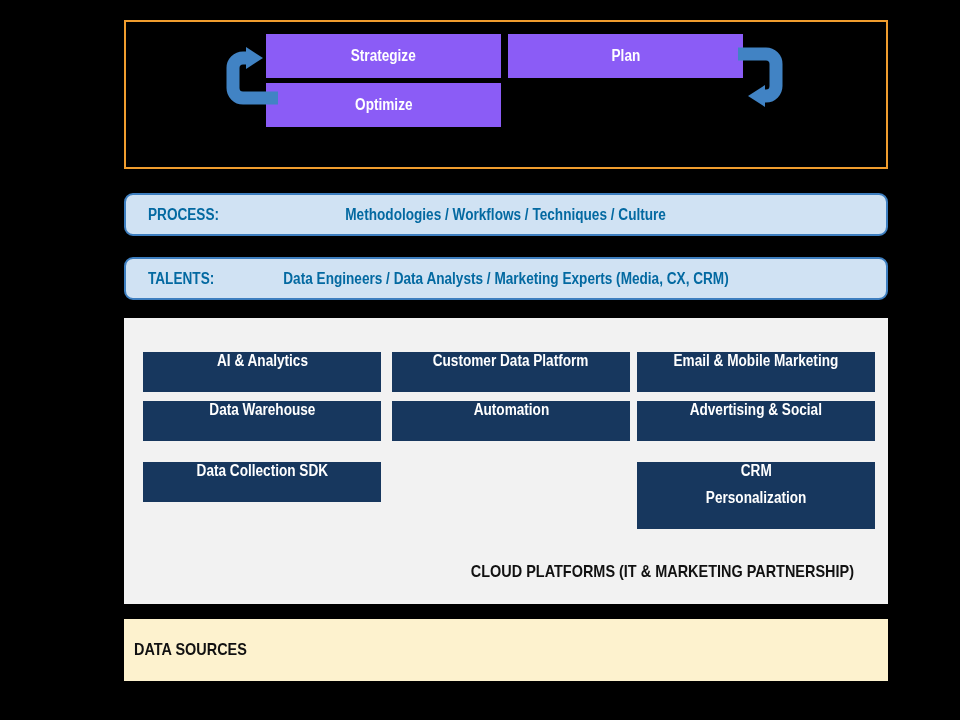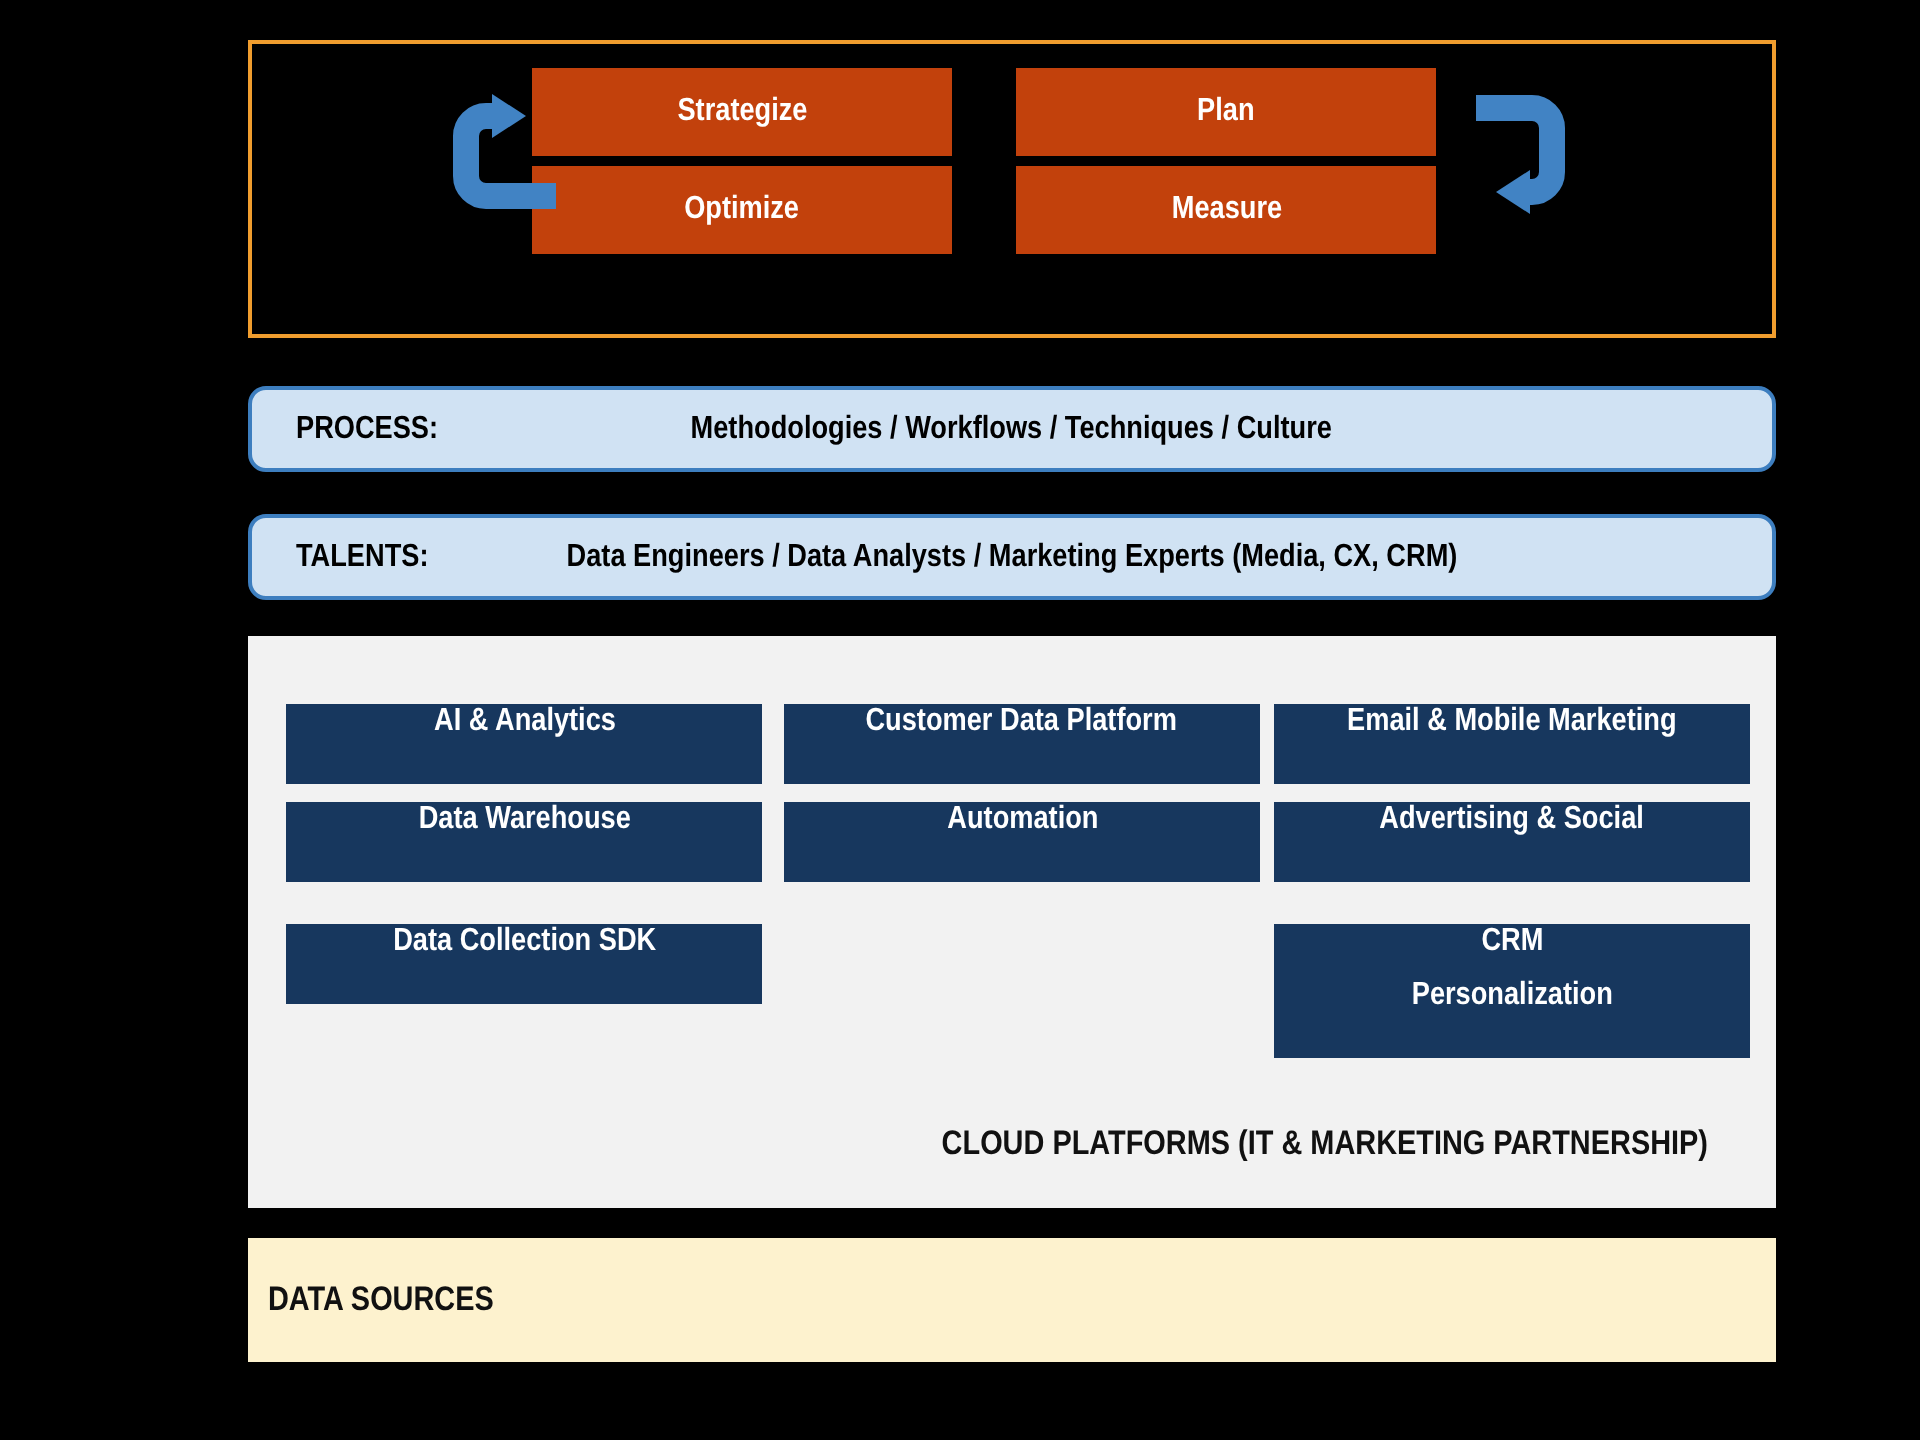--- a/index.html
+++ b/index.html
@@ -6,36 +6,36 @@
   body{
     width:960px;height:720px;position:relative;overflow:hidden;
     background:#000000;
     font-family:"Liberation Sans", sans-serif;
   }
   .cond{display:inline-block;transform:scaleX(.85);transform-origin:50% 50%;white-space:nowrap}
 
   
   .cycle-panel{position:absolute;left:124px;top:20px;width:764px;height:149px;
     border:2px solid #F09D2E;box-sizing:border-box}
-  .cstep{position:absolute;width:210px;height:44px;background:#c2410c;color:#ffffff;
+  .cstep{position:absolute;width:235px;height:44px;background:#8b5cf6;color:#ffffff;
     display:flex;align-items:center;justify-content:center}
   .cstep .cond{font-weight:bold;font-size:16px}
   .pos-strategize{left:140px;top:12px}
   .pos-plan{left:382px;top:12px}
   .pos-optimize{left:140px;top:61px}
   .pos-measure{left:382px;top:61px}
   .arrow-svg{position:absolute;width:58px;height:66px}
   .arrow-left{left:94px;top:24px}
   .arrow-right{left:612px;top:24px}
   .arrow-svg path{stroke:#4183C4;stroke-width:13;fill:none}
   .arrow-svg polygon{fill:#4183C4}
 
   
   .band{position:absolute;left:124px;width:764px;height:43px;box-sizing:border-box;
-    background:#D0E2F3;border:2px solid #3D7EBF;border-radius:9px;color:#000000;
+    background:#D0E2F3;border:2px solid #3D7EBF;border-radius:9px;color:#0369a1;
     display:flex;align-items:center;justify-content:center}
   .band-process{top:193px}
   .band-talents{top:257px}
   .band-label{position:absolute;left:22px;top:50%;transform:translateY(-50%) scaleX(.85);
     transform-origin:0 50%;font-weight:bold;font-size:16px;white-space:nowrap}
   .band-text{font-weight:bold;font-size:16px}
 
   
   .platform-panel{position:absolute;left:124px;top:318px;width:764px;height:286px;background:#F2F2F2}
   .pbtn{position:absolute;width:238px;height:40px;background:#17375E;color:#ffffff;
@@ -56,23 +56,20 @@
 
 <section class="cycle-panel">
   <div class="cstep pos-strategize">
     <span class="cond">Strategize</span>
   </div>
   <div class="cstep pos-plan">
     <span class="cond">Plan</span>
   </div>
   <div class="cstep pos-optimize">
     <span class="cond">Optimize</span>
-  </div>
-  <div class="cstep pos-measure">
-    <span class="cond">Measure</span>
   </div>
 
   <svg class="arrow-svg arrow-left" viewBox="0 0 58 66" aria-hidden="true">
     <path d="M58 52 H23 A10 10 0 0 1 13 42 V22 A10 10 0 0 1 23 12 H26"></path>
     <polygon points="26,1 43,12 26,23"></polygon>
   </svg>
 
   <svg class="arrow-svg arrow-right" viewBox="0 0 58 66" aria-hidden="true">
     <path d="M0 8 H28 A10 10 0 0 1 38 18 V40 A10 10 0 0 1 28 50 H27"></path>
     <polygon points="27,39 10,50 27,61"></polygon>

